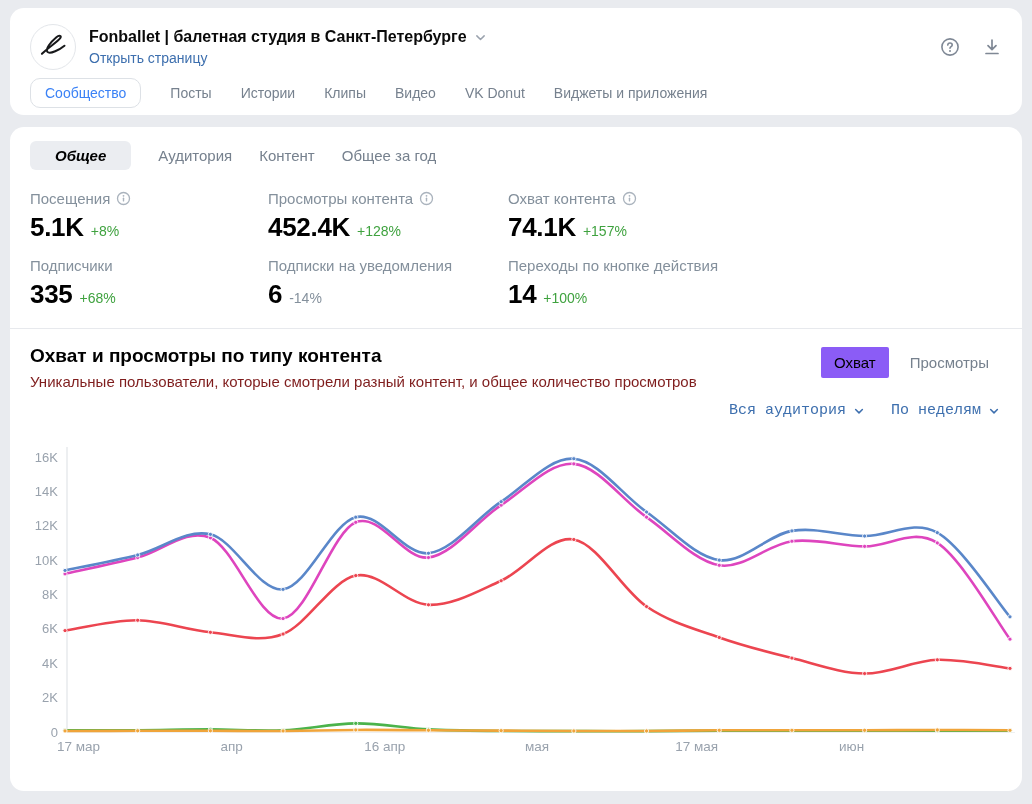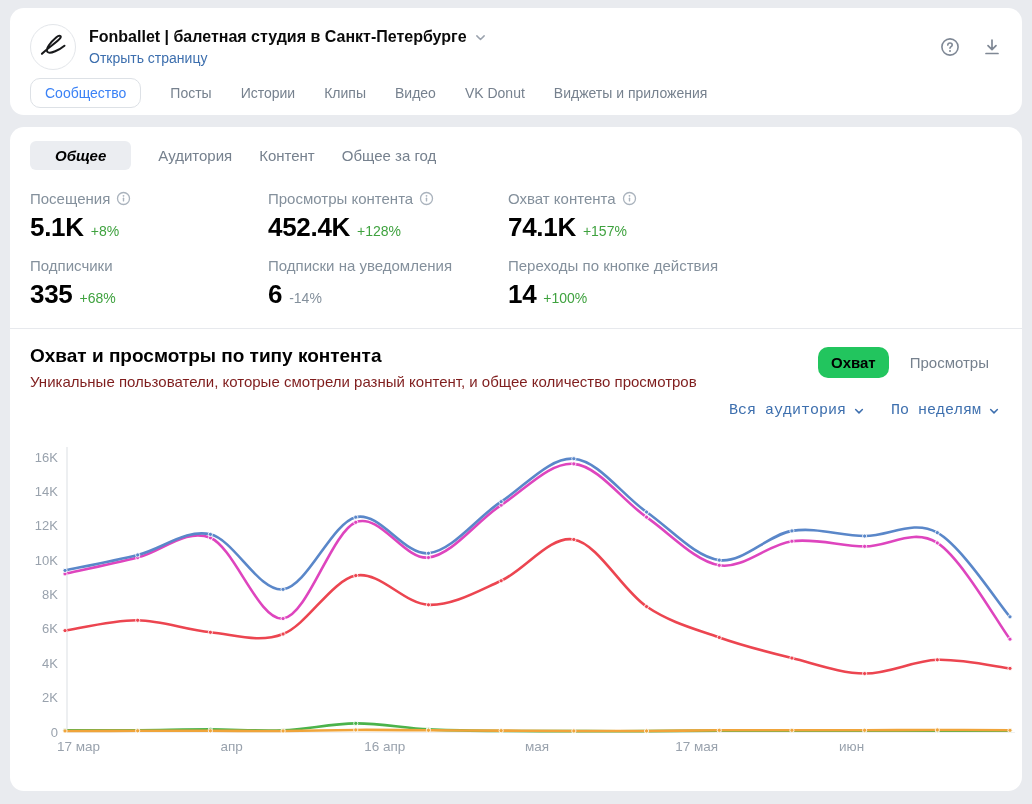--- a/index.html
+++ b/index.html
@@ -36,21 +36,21 @@
   .delta { font-size:14px; font-weight:500; }
   .delta.pos { color:#3fa23f; }
   .delta.neg { color:#84909c; }
   .divider { height:1px; background:#e7e9ed; margin-top:18px; }
   .section-head { display:flex; align-items:flex-start; padding:16px 20px 0; }
   .section-titles { flex:1; }
   .section-title { font-size:19px; font-weight:700; }
   .section-subtitle { font-size:15px; color:#7f1d1d; margin-top:6px; }
   .toggle { display:flex; align-items:center; gap:8px; margin-top:2px; }
   .toggle-item { font-size:15px; font-weight:500; color:#76818e; cursor:pointer; padding:7px 13px; }
-  .toggle-item.active { color:#000; font-weight:700; background:#22c55e; border-radius:10px; }
+  .toggle-item.active { color:#000; font-weight:400; background:#8b5cf6; border-radius:2px; }
   .filters-row { display:flex; justify-content:flex-end; align-items:center; gap:26px; padding:0 22px; margin-top:12px;font-family:Liberation Mono, monospace; }
   .filter { display:flex; align-items:center; gap:7px; font-size:15px; font-weight:500; color:#3d6fae; cursor:pointer; }
   .chart-wrap { margin-top:6px; }
   svg text { font-family:"Liberation Sans","DejaVu Sans",sans-serif; }
 </style>
 </head>
 <body>
 
 <div class="card header-card">
   <div class="header-top">

